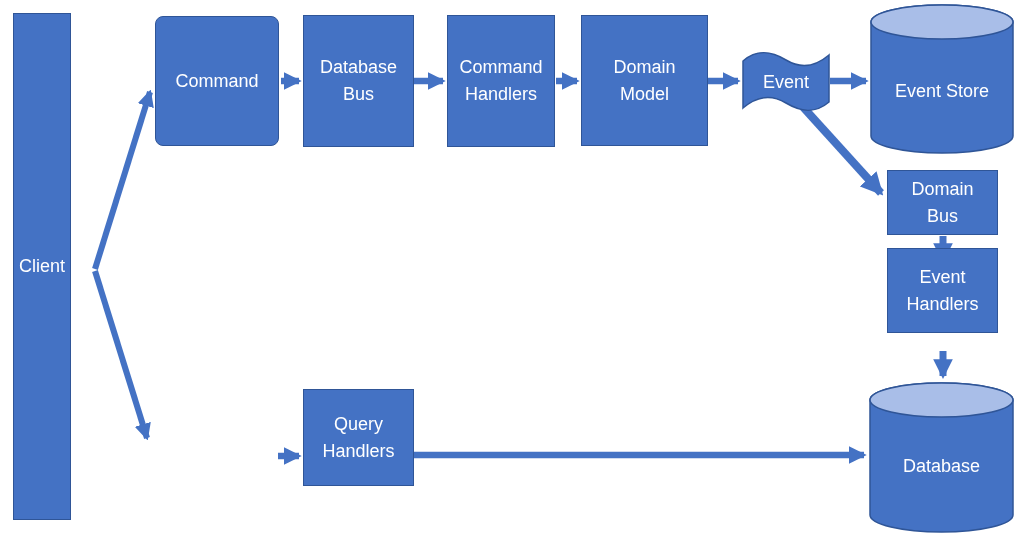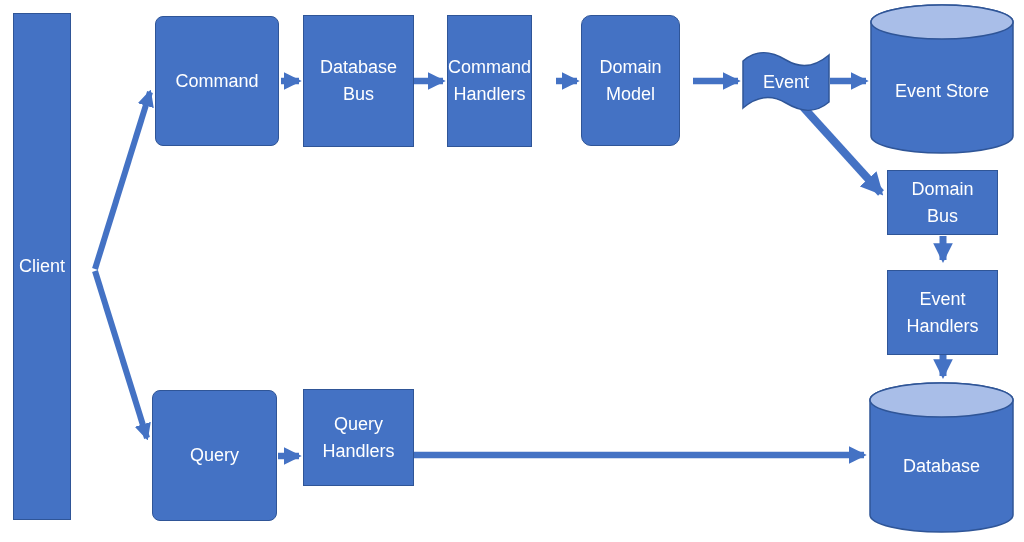--- a/index.html
+++ b/index.html
@@ -94,31 +94,30 @@
 
     <path class="shape-body" d="M743,61 C757,49 771,51 786,60 C801,69 815,67 829,55 L829,102 C815,114 801,112 786,103 C771,94 757,96 743,108 Z"></path>
   </svg>
 
   <div class="node" style="left:13px; top:13px; width:58px; height:507px;">Client</div>
 
   <div class="node rounded" style="left:155px; top:16px; width:124px; height:130px;">Command</div>
 
   <div class="node" style="left:303px; top:15px; width:111px; height:132px;">Database Bus</div>
 
-  <div class="node" style="left:447px; top:15px; width:85px; height:132px;">Command Handlers</div>
+  <div class="node" style="left:447px; top:15px; width:108px; height:132px;">Command Handlers</div>
 
-  <div class="node" style="left:581px; top:15px; width:99px; height:131px;border-radius:10px;">Domain Model</div>
+  <div class="node" style="left:581px; top:15px; width:127px; height:131px;">Domain Model</div>
 
   <div class="node ghost" style="left:743px; top:57px; width:86px; height:50px;">Event</div>
 
   <div class="node ghost" style="left:871px; top:30px; width:142px; height:123px;">Event Store</div>
 
   <div class="node" style="left:887px; top:170px; width:111px; height:65px;">Domain Bus</div>
 
-  <div class="node" style="left:887px; top:270px; width:111px; height:85px;">Event Handlers</div>
+  <div class="node" style="left:887px; top:248px; width:111px; height:85px;">Event Handlers</div>
 
   <div class="node ghost" style="left:870px; top:400px; width:143px; height:132px;">Database</div>
 
-  <div class="node rounded" style="left:152px; top:390px; width:125px; height:131px;">Query</div>
 
   <div class="node" style="left:303px; top:389px; width:111px; height:97px;">Query Handlers</div>
 
 </div>
 
 </body></html>

